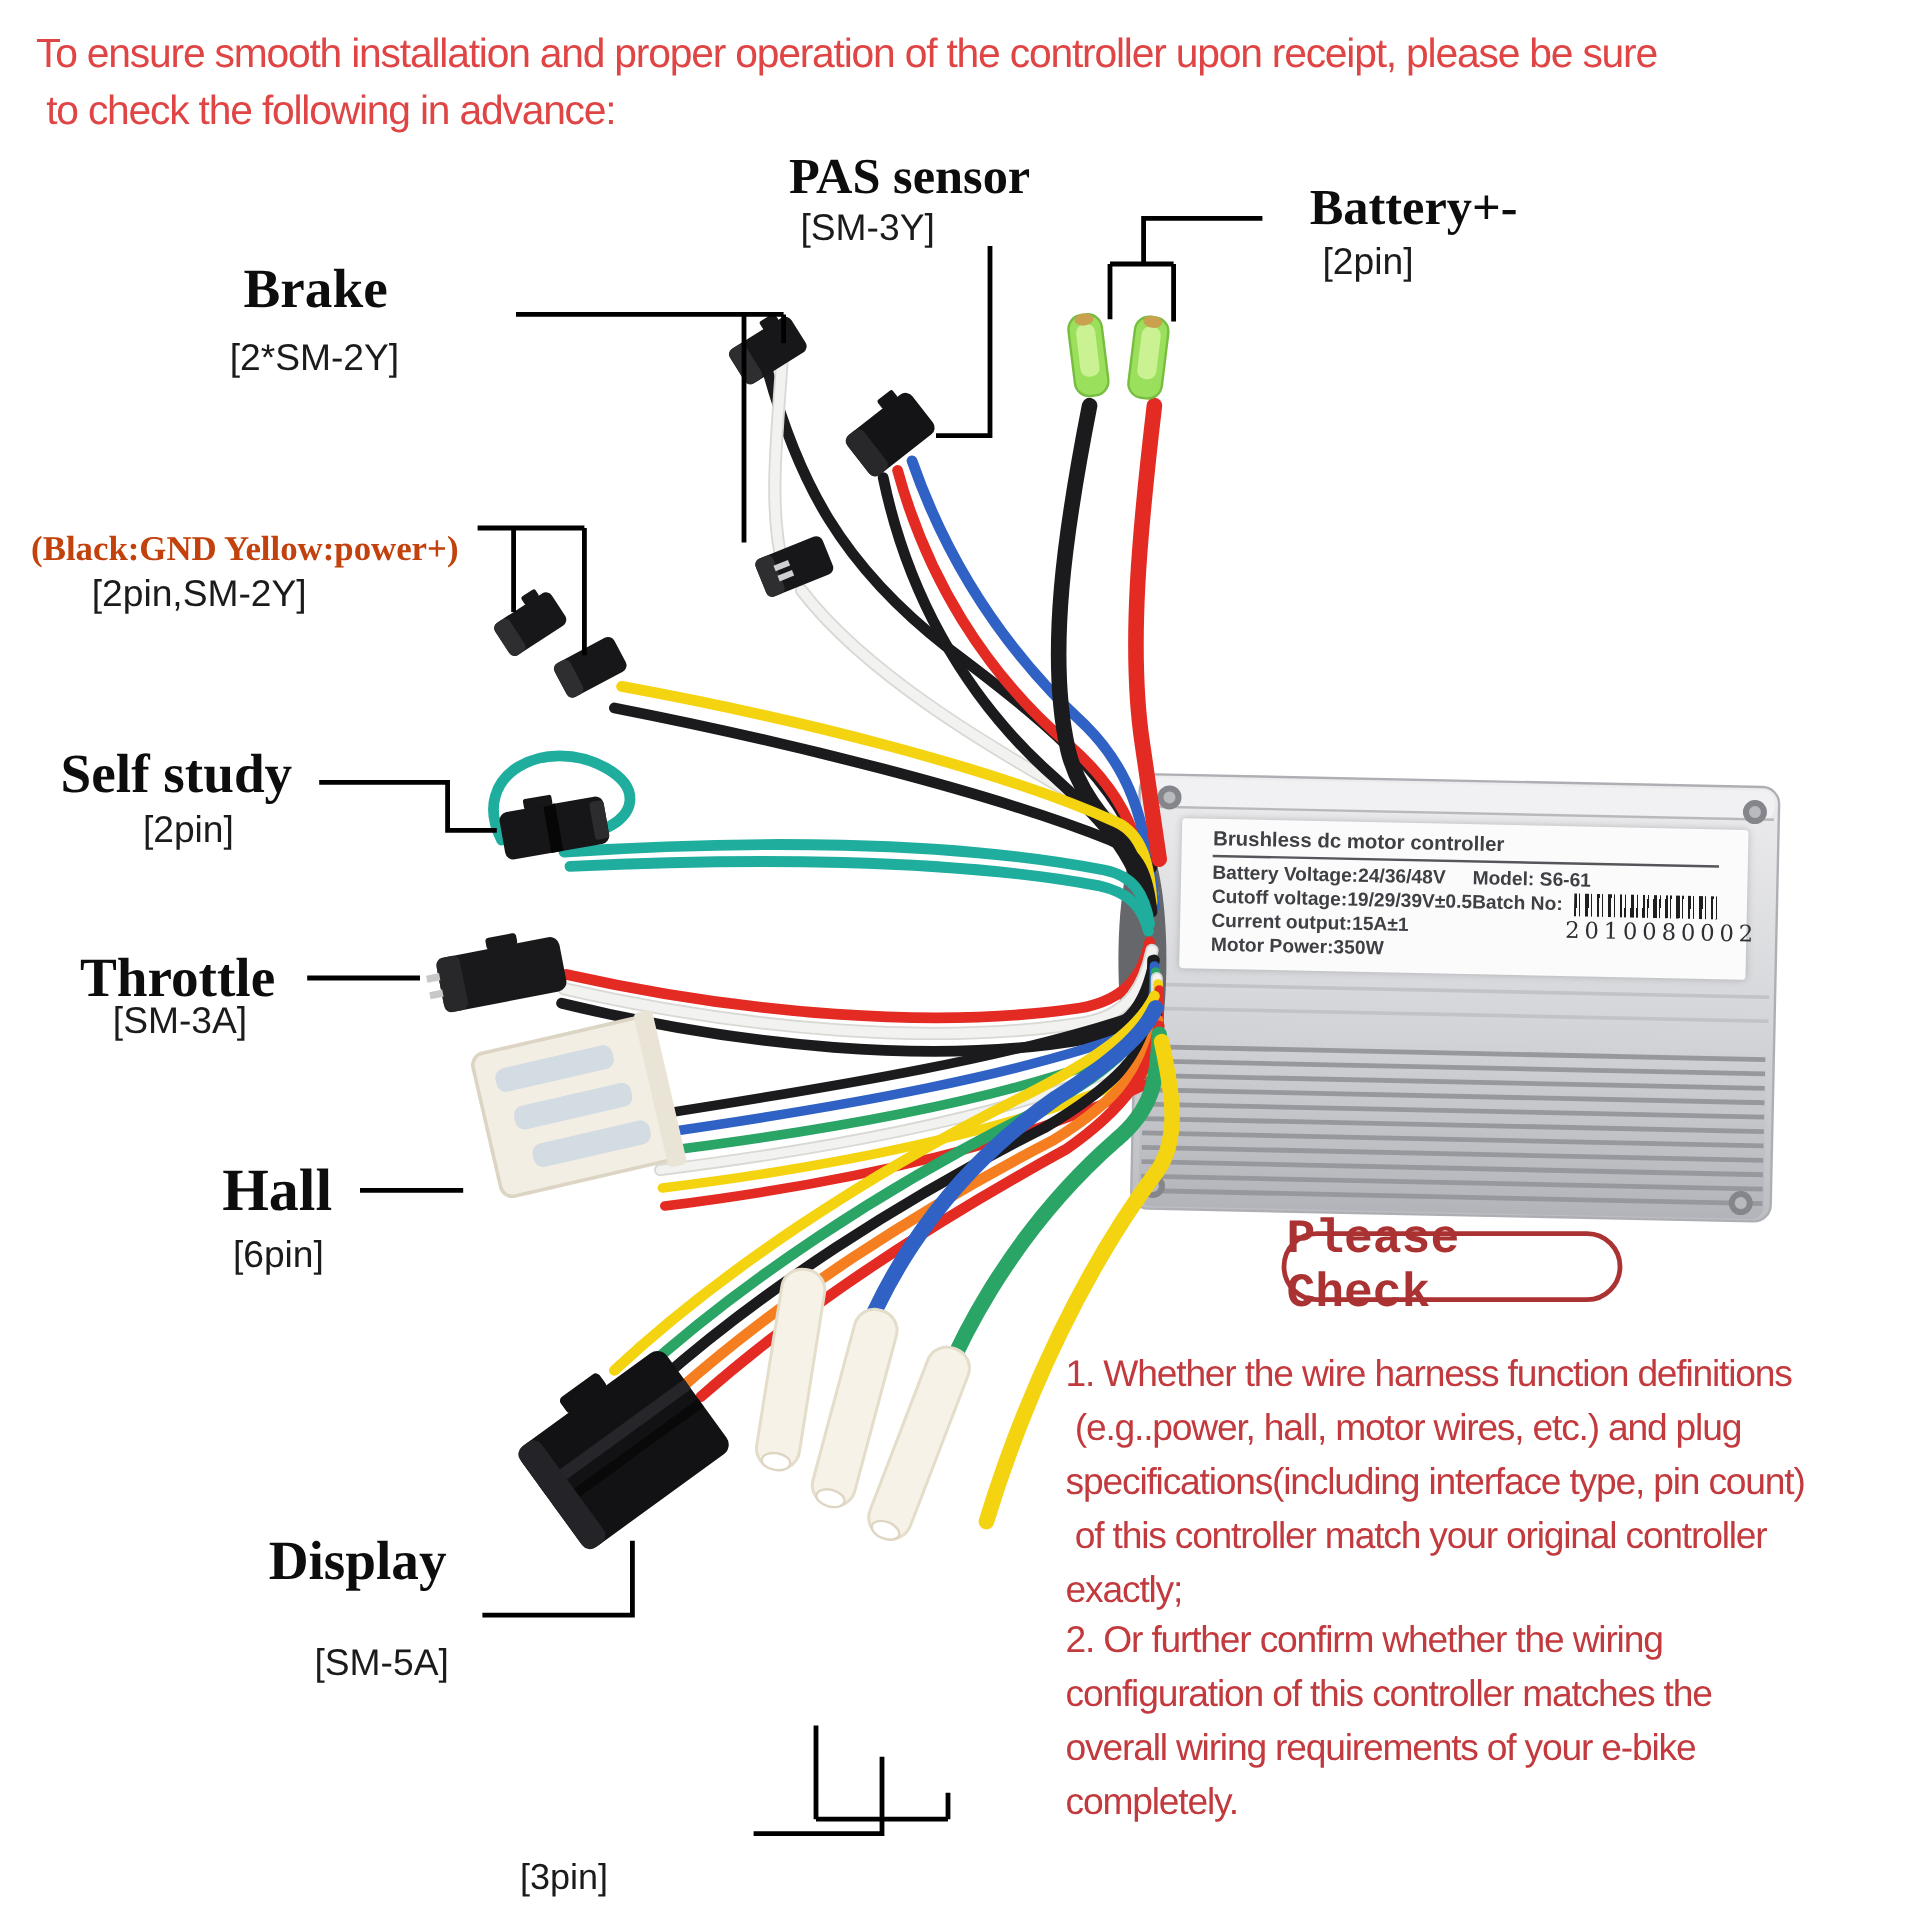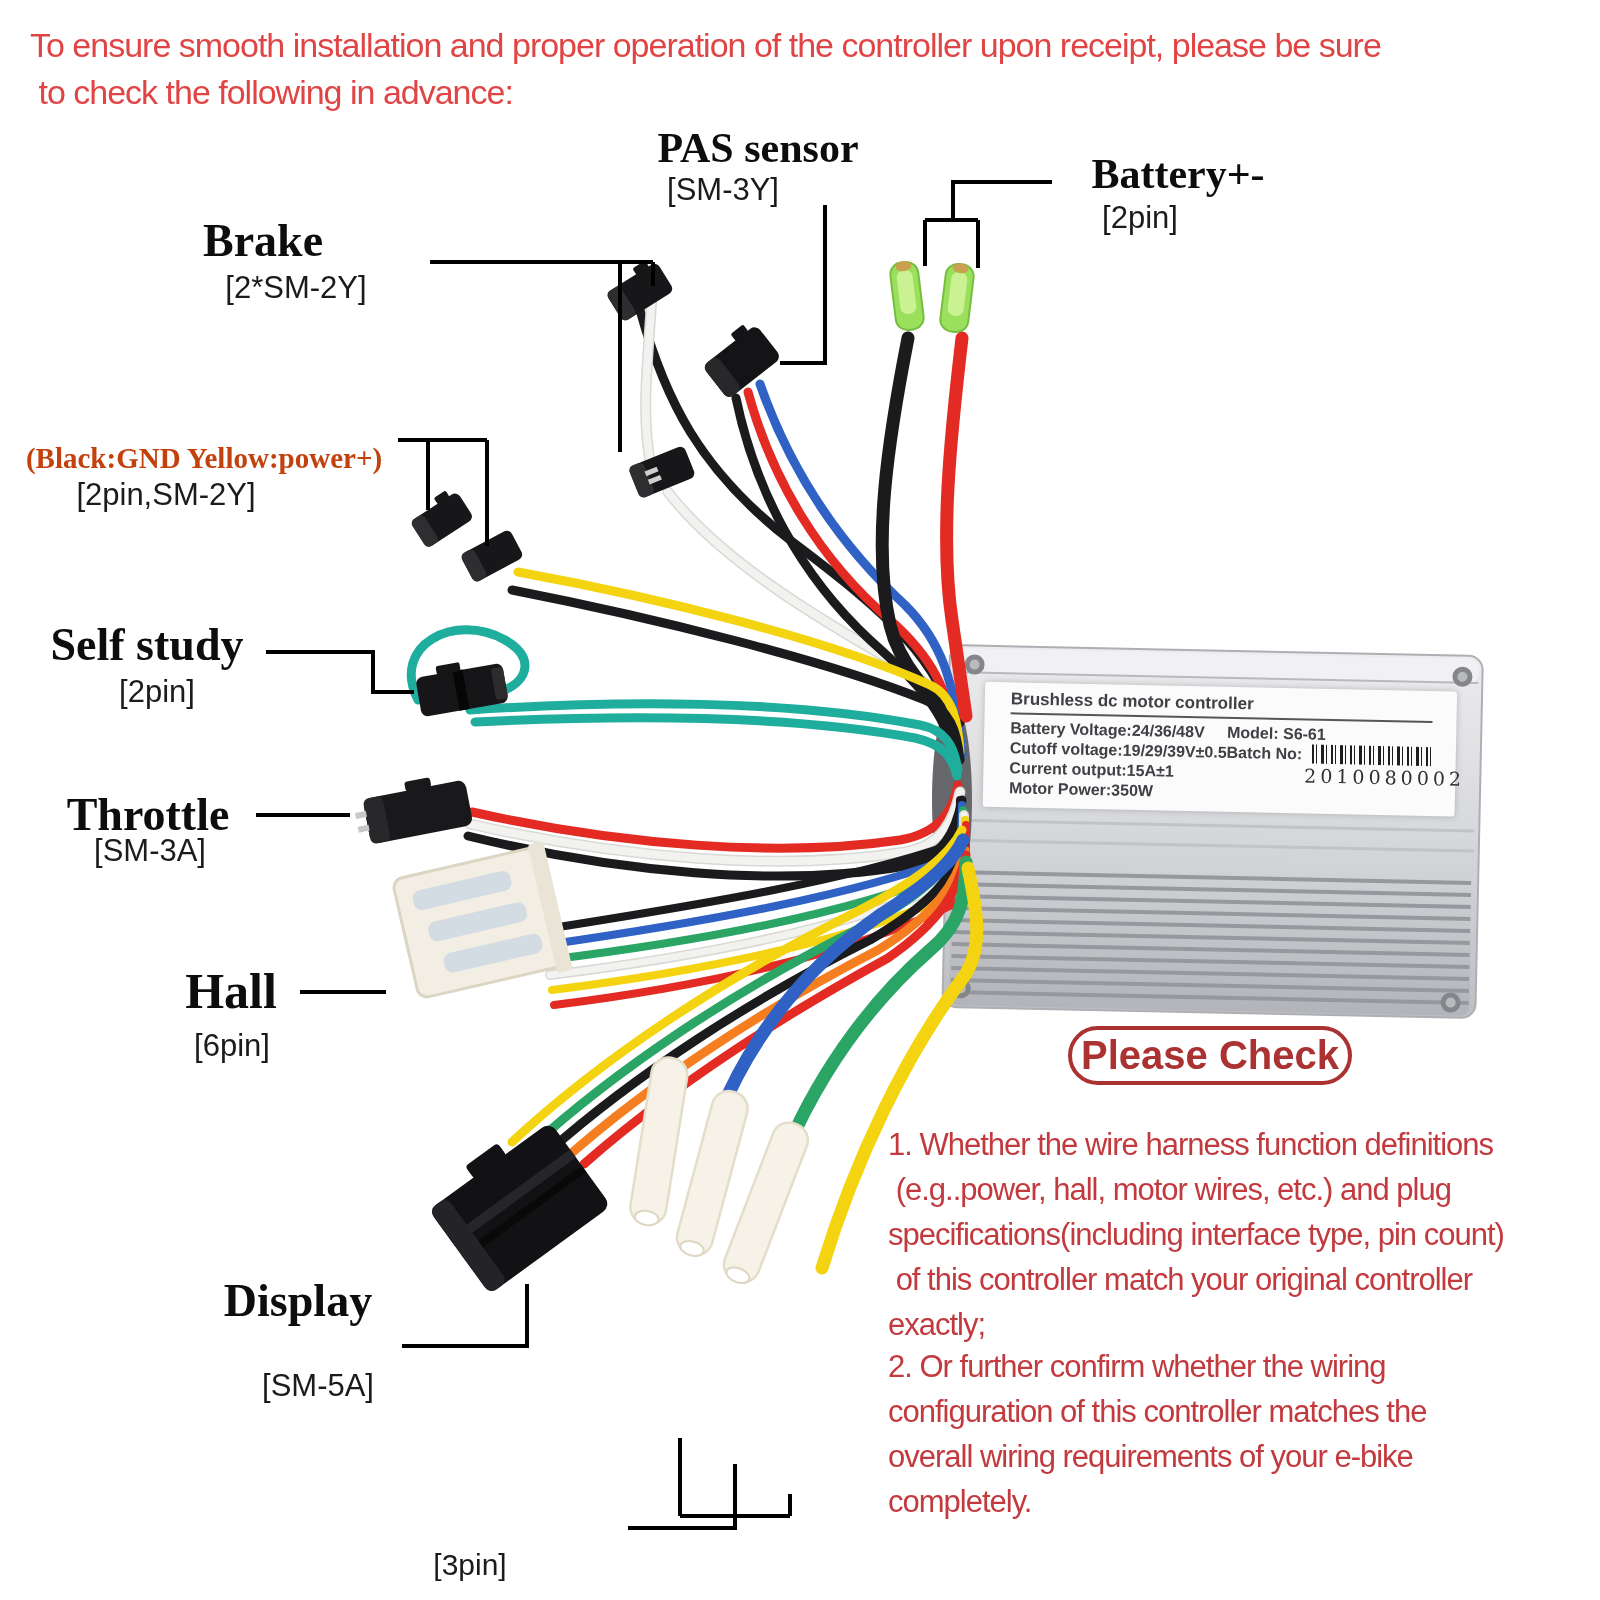--- a/index.html
+++ b/index.html
@@ -19,21 +19,21 @@
            font-size:31px;color:#1b1b1b;white-space:nowrap;}
   .co-note{position:absolute;transform:translateX(-50%);
            font-family:"Liberation Serif",serif;font-weight:700;font-size:29px;
            color:#c2410c;white-space:nowrap;}
 
   .t-pas{left:758px;top:124px;font-size:42px;}
   .s-pas{left:723px;top:172px;text-align:center;}
   .t-battery{left:1178px;top:150px;font-size:42px;}
   .s-battery{left:1140px;top:200px;}
   .t-brake{left:263px;top:214px;font-size:46px;}
-  .s-brake{left:262px;top:270px;margin-left:34px;}
+  .s-brake{left:262px;top:280px;}
   .t-headlight{left:203px;top:396px;font-size:40px;}
   .n-headlight{left:204px;top:442px;}
   .s-headlight{left:166px;top:477px;}
   .t-self{left:147px;top:618px;font-size:46px;}
   .s-self{left:157px;top:674px;}
   .t-throttle{left:148px;top:788px;font-size:46px;}
   .s-throttle{left:150px;top:833px;}
   .t-hall{left:231px;top:962px;font-size:50px;}
   .s-hall{left:232px;top:1028px;}
   .t-display{left:298px;top:1274px;font-size:46px;}
@@ -61,22 +61,22 @@
              #1e1e20 4px 5px,transparent 5px 9px,
              #1e1e20 9px 12px,transparent 12px 14px,
              #1e1e20 14px 15px,transparent 15px 19px);}
   .cl-batchnum{margin-left:78px;font-family:"DejaVu Serif",serif;font-size:19px;
                letter-spacing:4px;color:#2e2f33;}
 
   
   .badge{position:absolute;left:1068px;top:1026px;width:284px;height:59px;
          border:4px solid var(--badge-red,#ab3232);border-radius:34px;
          box-sizing:border-box;display:flex;align-items:center;justify-content:center;
-         font-family:Liberation Sans, sans-serif;font-weight:700;font-size:40px;
-         color:var(--badge-red,#ab3232);text-align:center;}
+         font-family:Liberation Mono, monospace;font-weight:700;font-size:40px;
+         color:var(--badge-red,#ab3232);}
   .check-item{position:absolute;left:888px;width:700px;
               font-size:31px;line-height:45px;letter-spacing:-1px;
               color:var(--note-red,#c23a3e);white-space:pre-wrap;}
   .check-1{top:1122px;}
   .check-2{top:1344px;}
 
   
   .wire{fill:none;stroke-linecap:round;}
   .w-black{stroke:var(--wire-black,#1b1b1d);}
   .w-white{stroke:var(--wire-white,#f2f2f0);}

